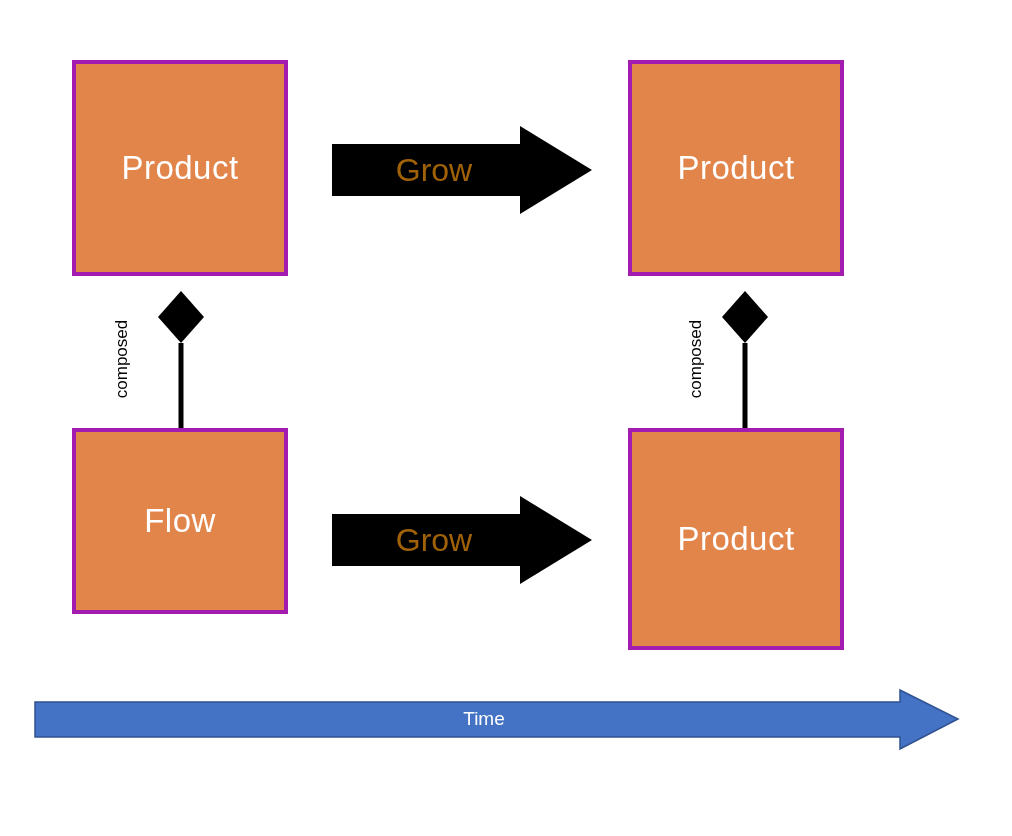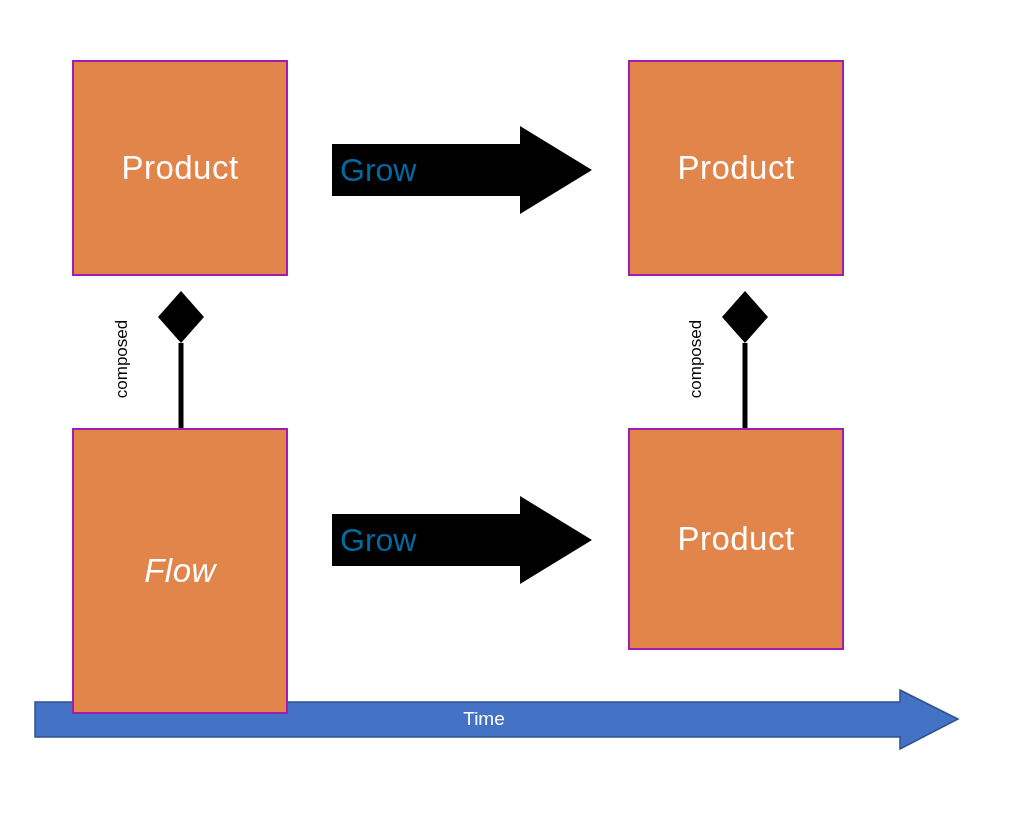--- a/index.html
+++ b/index.html
@@ -12,46 +12,46 @@
     height: 836px;
     background: #ffffff;
     overflow: hidden;
   }
 
   .node {
     position: absolute;
     width: 216px;
     height: 216px;
     background: #E2854B;
-    border: 2px solid #a21caf;
+    border: 4px solid #a21caf;
     display: flex;
     align-items: center;
     justify-content: center;
     color: #ffffff;
     font-size: 33px;
     letter-spacing: 0.5px;
   }
   .node-tl { left: 72px;  top: 60px; }
   .node-tr { left: 628px; top: 60px; }
-  .node-bl { left: 72px;  top: 428px; height: 286px; font-style: italic; }
+  .node-bl { left: 72px;  top: 428px; height: 186px; }
   .node-br { left: 628px; top: 428px; height: 222px; }
 
   .svg-layer {
     position: absolute;
     left: 0; top: 0;
     width: 1012px;
     height: 836px;
     pointer-events: none;
   }
 
   .grow-label {
     position: absolute;
     width: 188px;
-    text-align: left;
-    color: #0369a1;
+    text-align: center;
+    color: #a16207;
     font-size: 32px;
     line-height: 40px;
   }
   .grow-label-top    { left: 340px; top: 150px; }
   .grow-label-bottom { left: 340px; top: 520px; }
 
   .composed-label {
     position: absolute;
     width: 120px;
     height: 22px;

